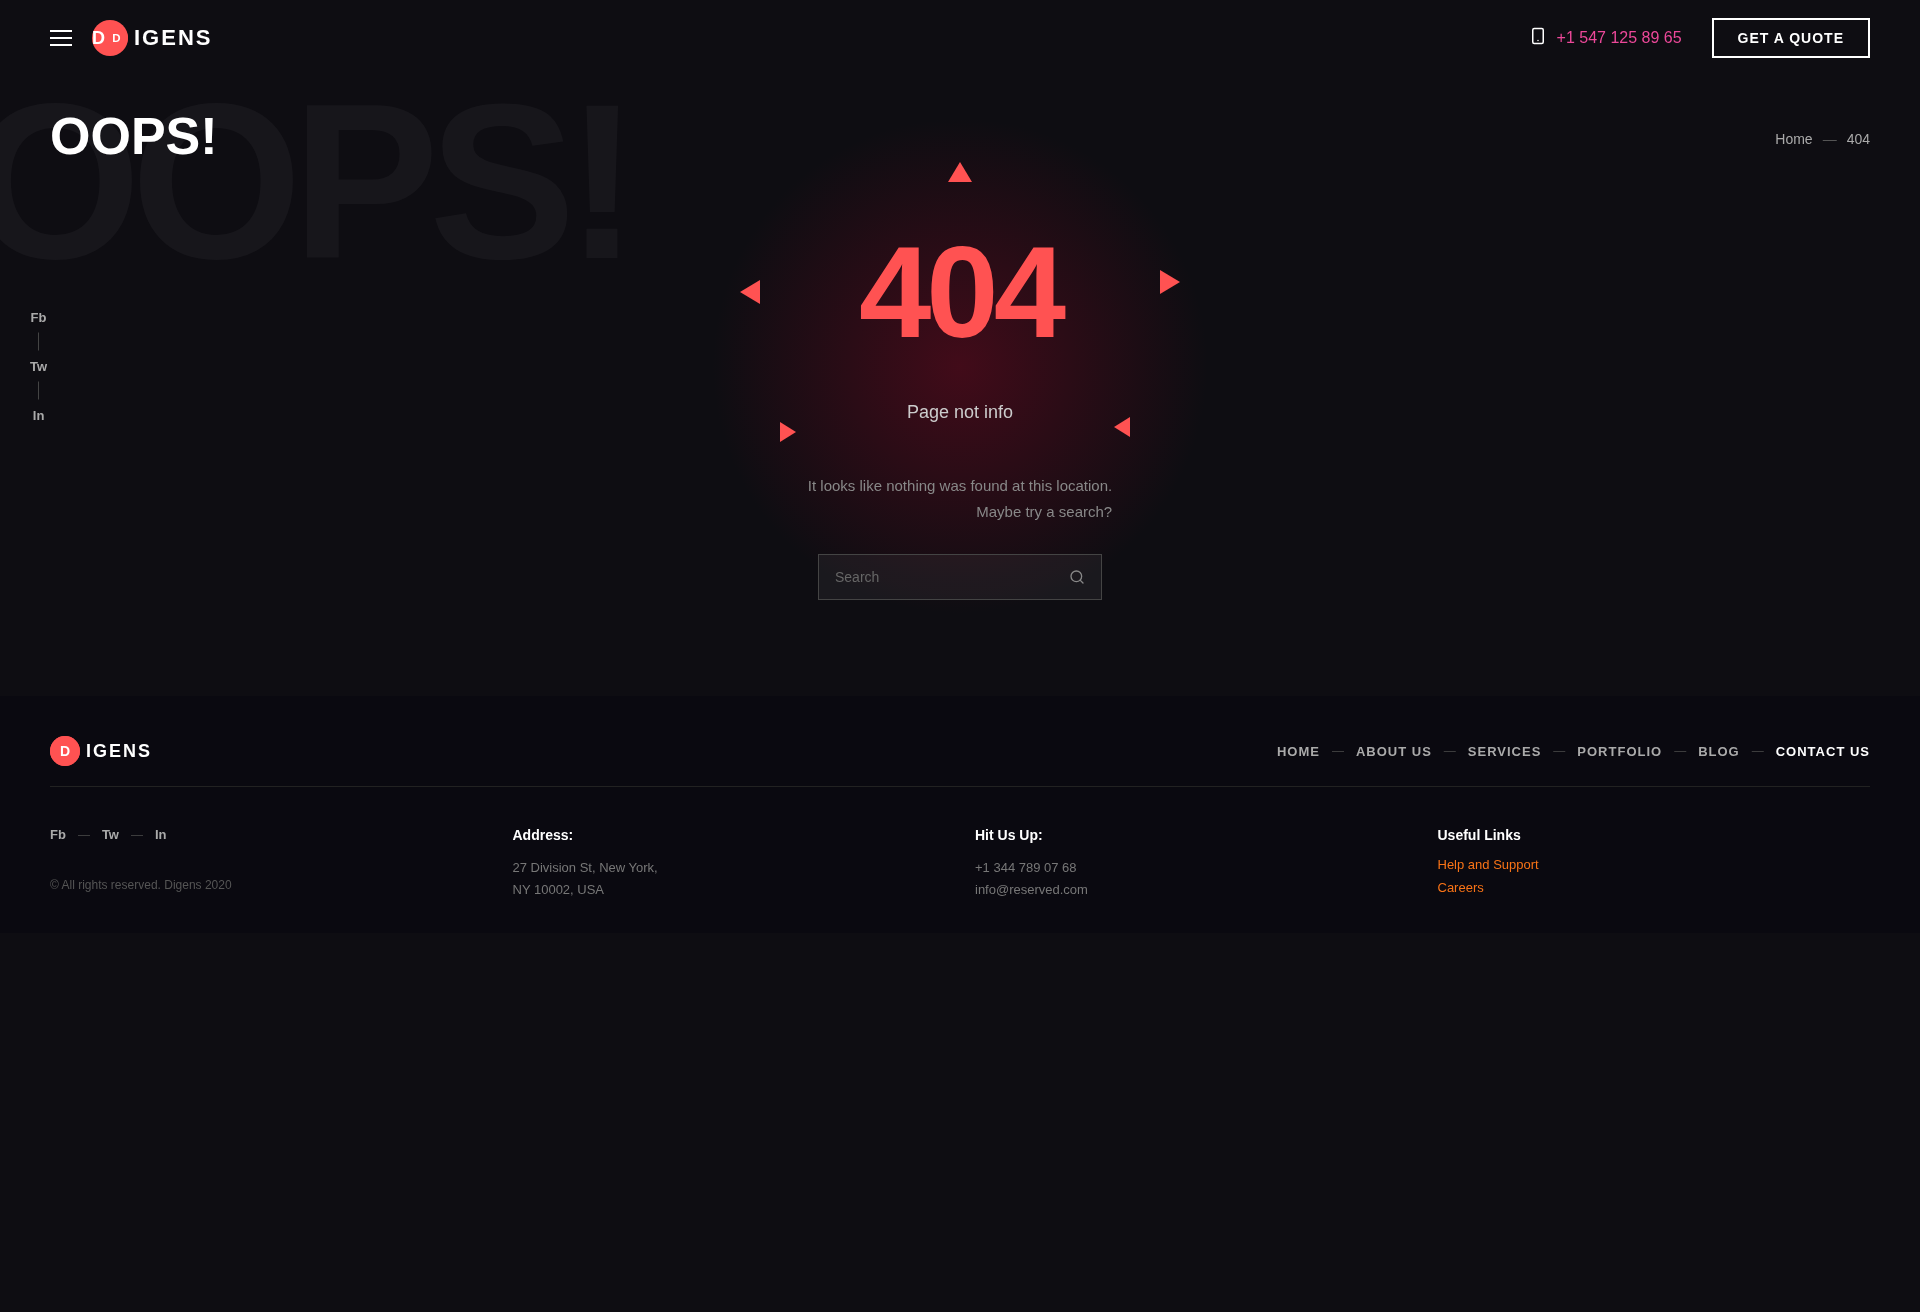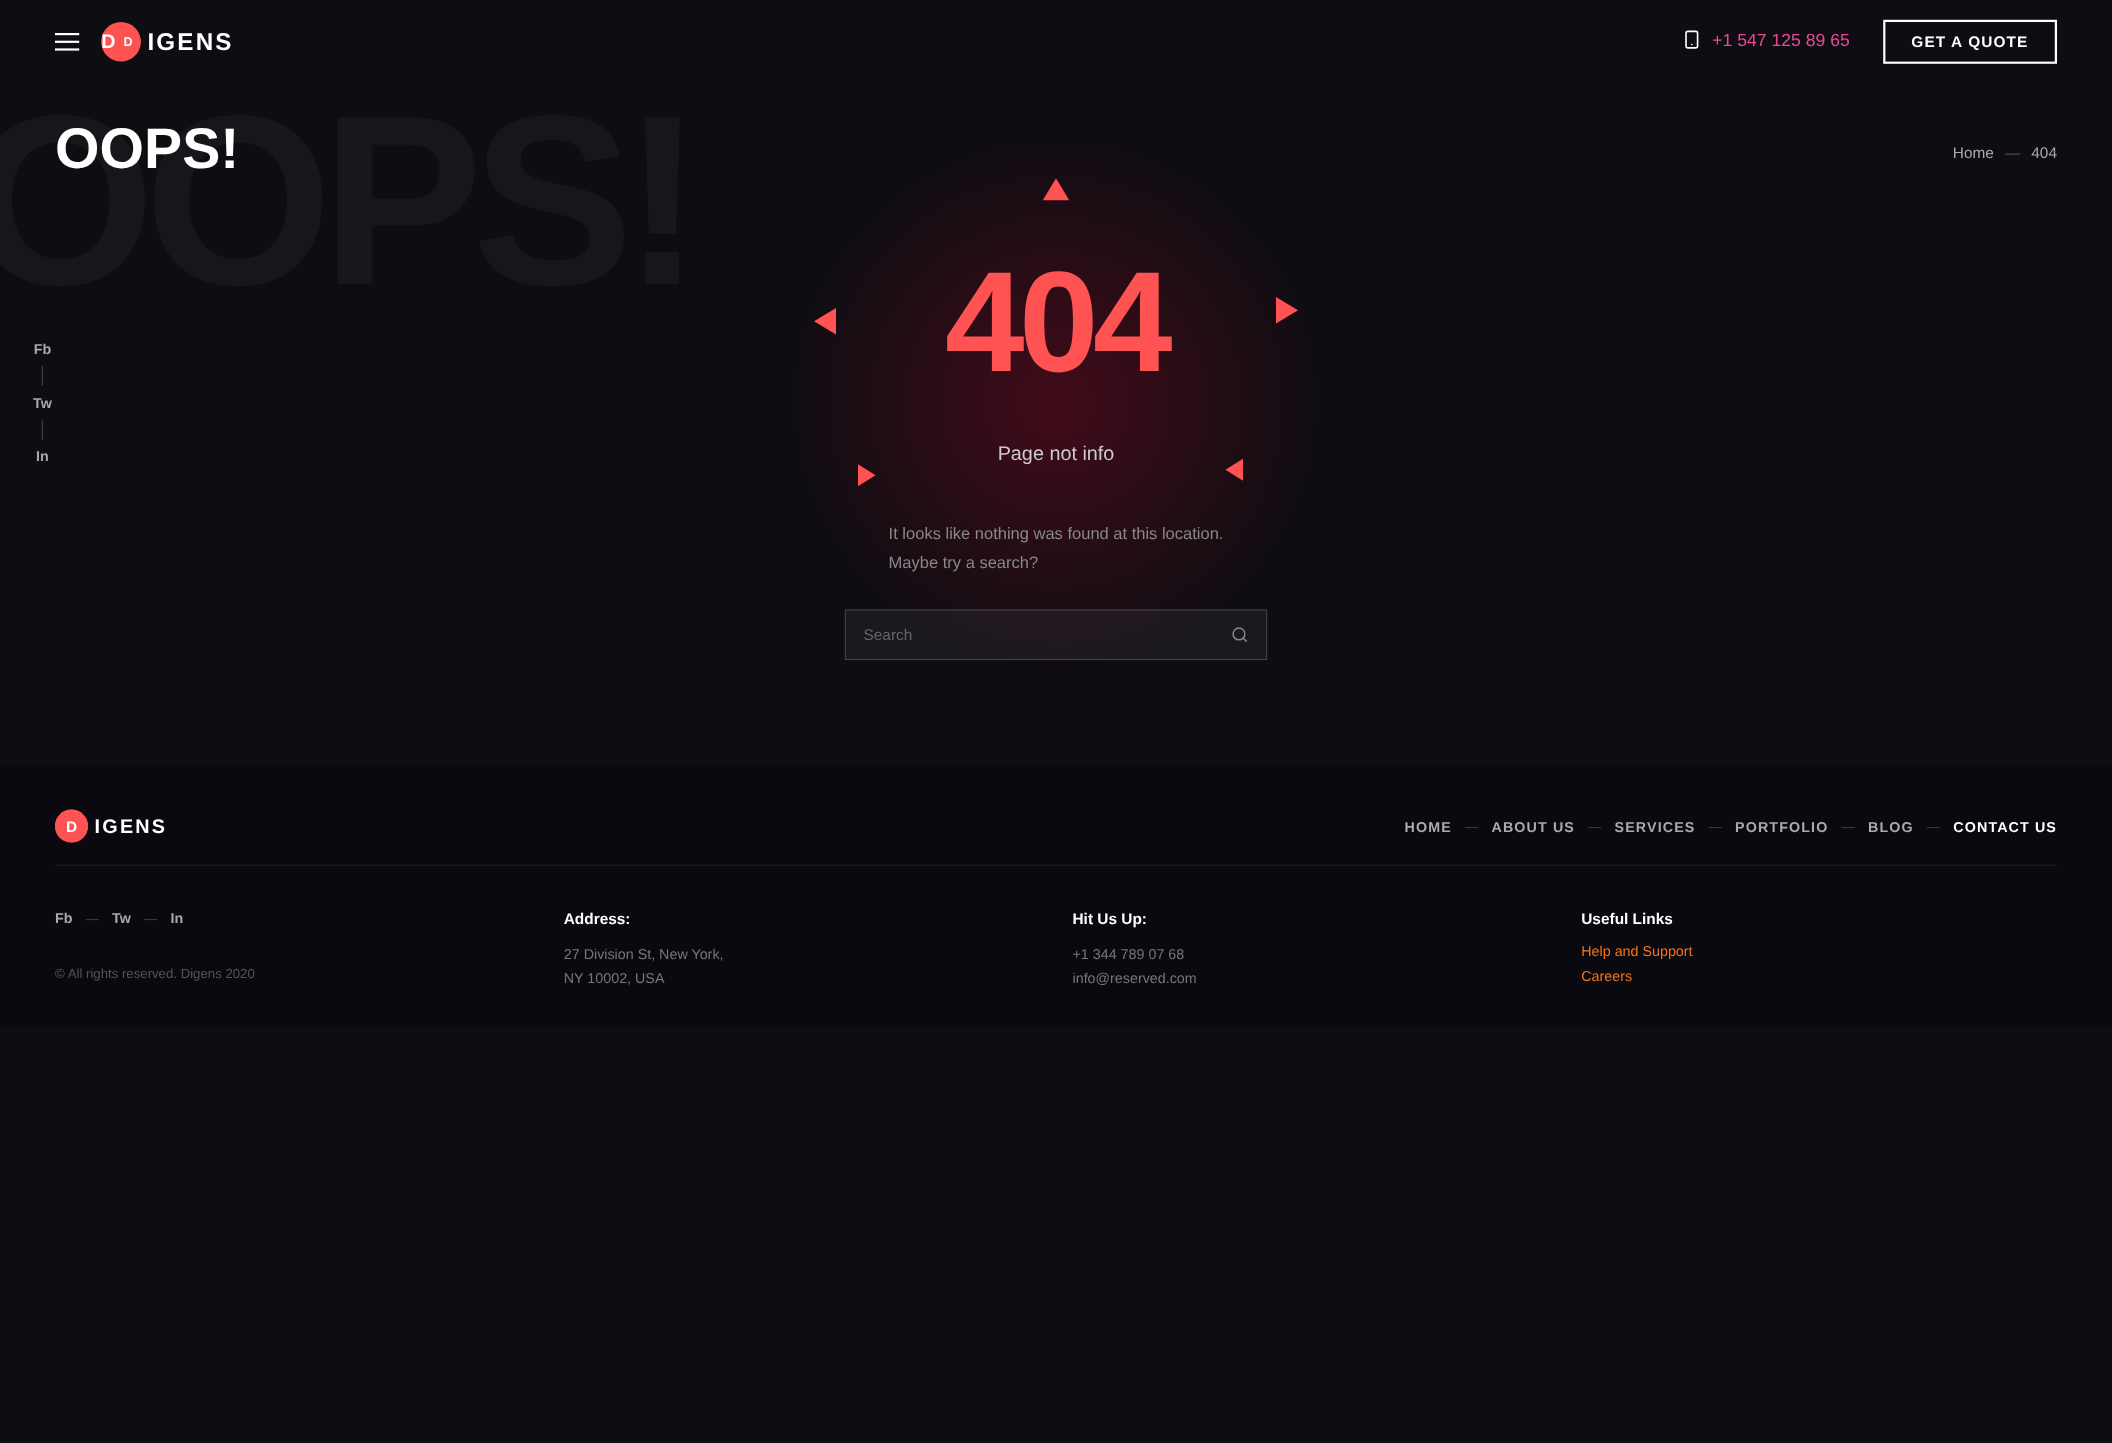--- a/index.html
+++ b/index.html
@@ -289,35 +289,35 @@
     }
 
     .page-not-found {
       font-size: 18px;
       color: #ccc;
       margin-top: 10px;
       text-align: center;
     }
 
     .error-description {
-      text-align: left;
+      text-align: right;
       color: #888;
       font-size: 15px;
       line-height: 1.7;
       margin-top: 50px;
     }
 
     
     .search-container {
       margin-top: 30px;
       display: flex;
       align-items: center;
       border: 1px solid #444;
       background: rgba(255,255,255,0.05);
-      width: 384px;
+      width: 284px;
     }
 
     .search-input {
       flex: 1;
       background: transparent;
       border: none;
       outline: none;
       color: #ccc;
       padding: 14px 16px;
       font-size: 14px;

